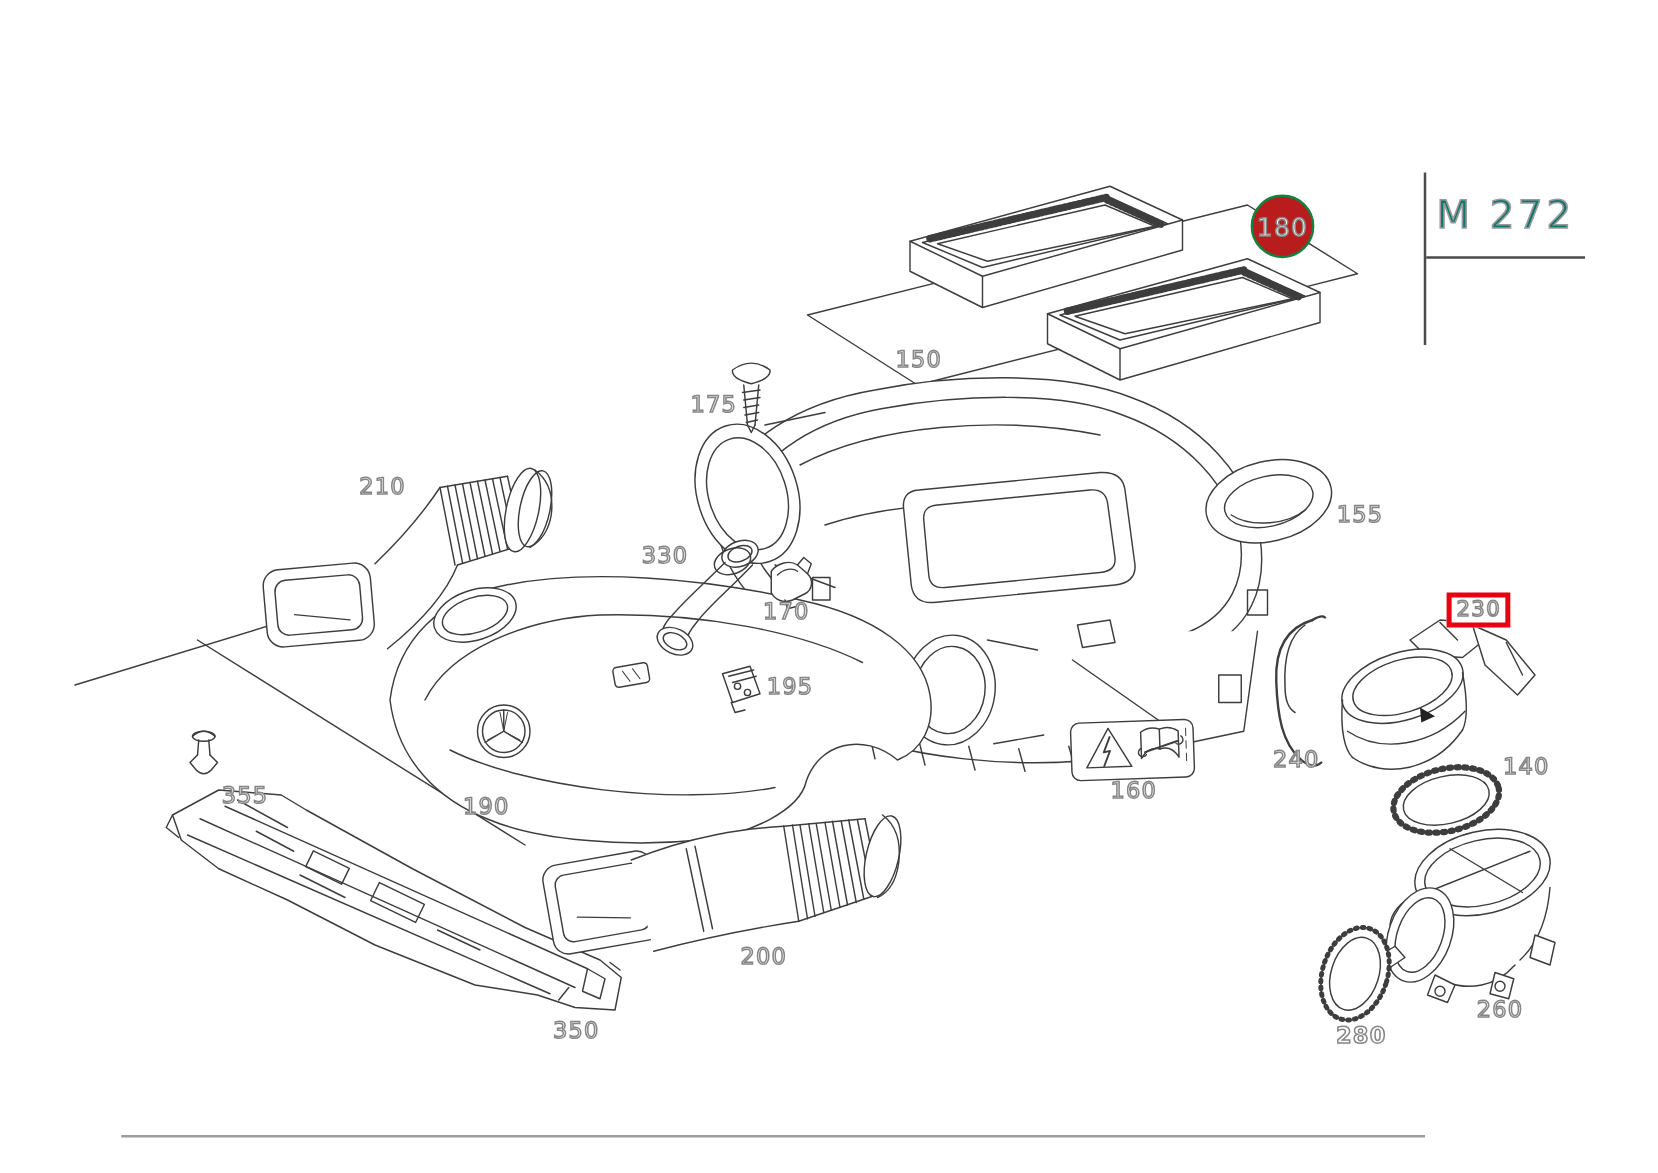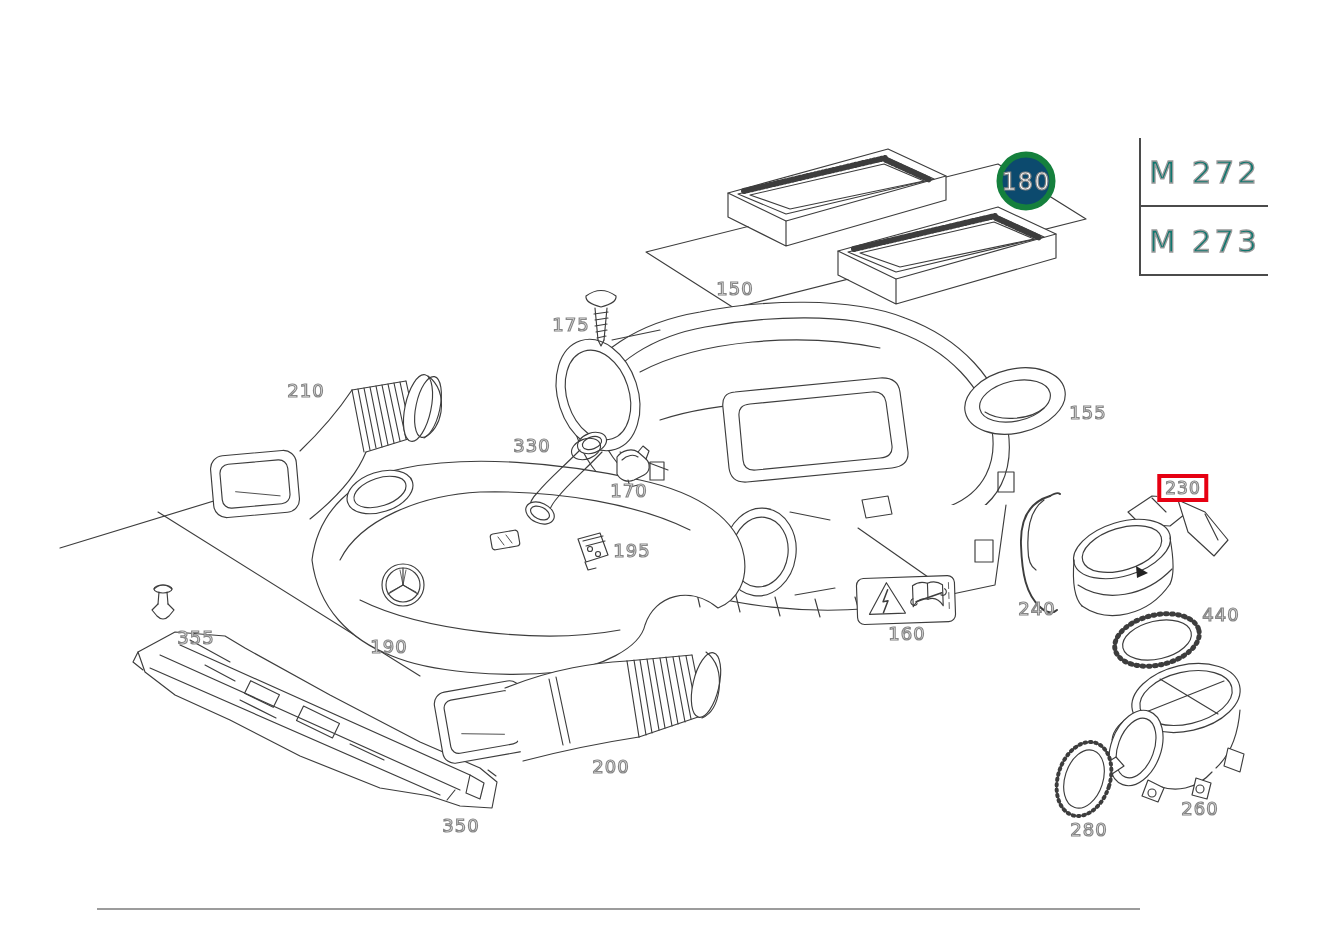--- a/index.html
+++ b/index.html
@@ -6,22 +6,22 @@
   #stage{position:relative;width:1326px;height:938px;background:#ffffff;overflow:hidden;
          font-family:"DejaVu Sans","Liberation Sans",sans-serif;}
   #lineart{position:absolute;left:0;top:0;width:1326px;height:938px;}
   #lineart path,#lineart ellipse,#lineart circle,#lineart polygon,#lineart line,#lineart rect,#lineart polyline{
       vector-effect:non-scaling-stroke;}
 
   
   .part-label{position:absolute;transform:translate(-50%,-50%);
       font-size:18px;font-weight:400;letter-spacing:1px;white-space:nowrap;
       color:#ffffff;-webkit-text-stroke:1.2px #868686;text-align:center;cursor:pointer;}
-  .part-label--circle{width:47px;height:47px;border:6px solid #15803d;border-radius:50%;
-      background:#0c4a6e;display:flex;align-items:center;justify-content:center;font-size:24px;}
+  .part-label--circle{width:47px;height:47px;border:2px solid #15803d;border-radius:50%;
+      background:#b91c1c;display:flex;align-items:center;justify-content:center;font-size:20px;}
   .part-label--highlight{border:4px solid #e60012;background:#ffffff;padding:0 4px;font-size:17px;}
 
   
   #engine-table{position:absolute;left:1139px;top:138px;width:129px;height:138px;
       border-left:2px solid #4b4b4b;box-sizing:border-box;}
   .engine-cell{height:69px;box-sizing:border-box;border-bottom:2px solid #4b4b4b;
       display:flex;align-items:center;justify-content:center;
       font-size:31px;letter-spacing:3px;color:#0f766e;-webkit-text-stroke:1.3px #9a9a9a;}
 
   #bottom-rule{position:absolute;left:97px;top:908px;width:1043px;height:2px;background:#9c9c9c;}
@@ -268,26 +268,25 @@
       <div class="part-label" style="left: 629px; top: 490px;">170</div>
       <div class="part-label" style="left: 571px; top: 324px;">175</div>
       <div class="part-label part-label--circle" style="left: 1026px; top: 181px;">180</div>
       <div class="part-label" style="left: 389px; top: 646px;">190</div>
       <div class="part-label" style="left: 632px; top: 550px;">195</div>
       <div class="part-label" style="left: 611px; top: 766px;">200</div>
       <div class="part-label" style="left: 274px; top: 390px; margin-left: 32px;">210</div>
       <div class="part-label part-label--highlight" style="left: 1183px; top: 488px;">230</div>
       <div class="part-label" style="left: 1037px; top: 608px;">240</div>
       <div class="part-label" style="left: 1200px; top: 808px;">260</div>
-      <div class="part-label" style="left: 1221px; top: 614px;">440</div>
-      <div class="part-label" style="left: 1089px; top: 829px;">280</div>
+      <div class="part-label" style="left: 1221px; top: 614px;">140</div>
+      <div class="part-label" style="left: 1089px; top: 829px; font-weight: bold;">280</div>
       <div class="part-label" style="left: 532px; top: 445px;">330</div>
       <div class="part-label" style="left: 428px; top: 825px; margin-left: 33px;">350</div>
       <div class="part-label" style="left: 196px; top: 597px; margin-top: 40px;">355</div>
     </div>
 
   <div id="engine-table">
     <div class="engine-cell">M 272</div>
-    <div class="engine-cell">M 273</div>
   </div>
 
   <div id="bottom-rule"></div>
 </div>
 
 </body></html>

